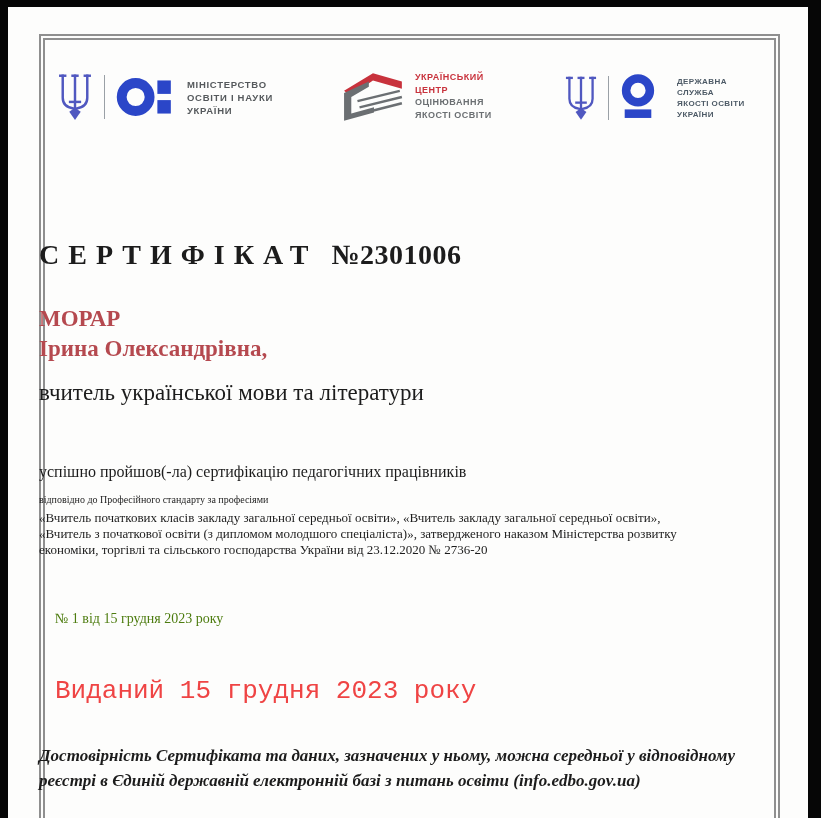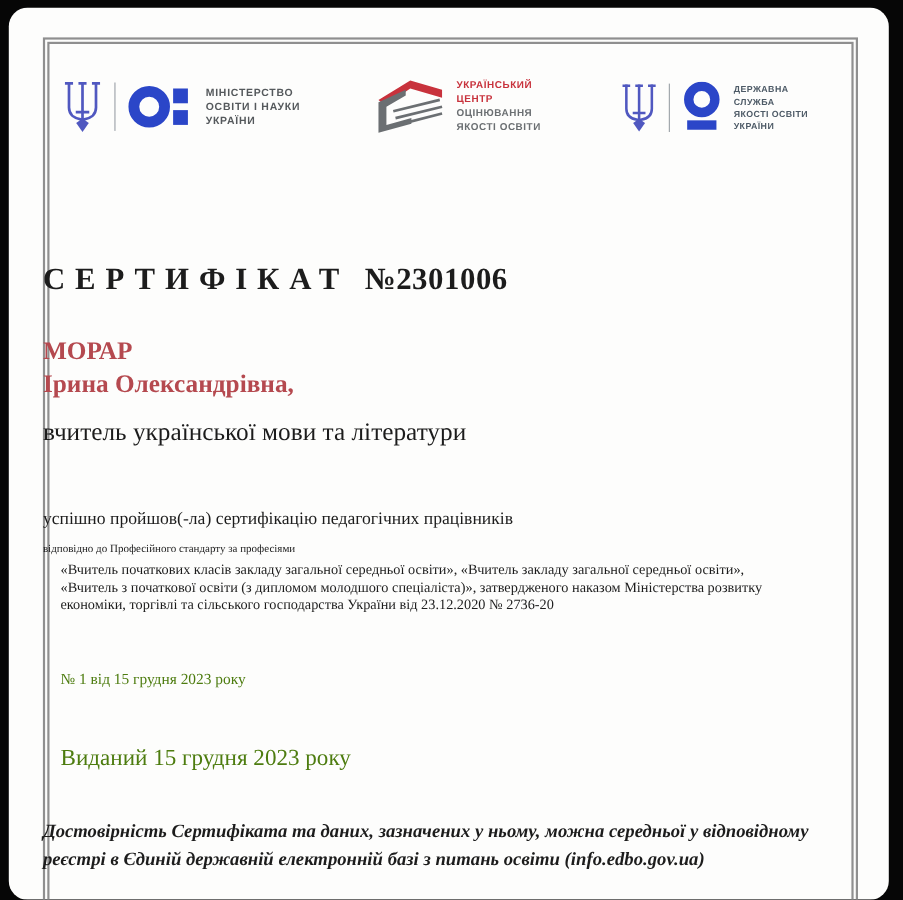--- a/index.html
+++ b/index.html
@@ -2,52 +2,52 @@
 <html><head>
 <meta charset="utf-8">
 <style>
   html,body{margin:0;padding:0;background:#000;}
   .stage{
     position:relative;width:821px;height:818px;background:#060606;
     overflow:hidden;font-family:"Liberation Serif",serif;
   }
   .page{
     position:absolute;left:8px;top:7px;width:800px;height:811px;
-    background:#fdfdfc;overflow:hidden;border-radius:17px;
+    background:#fdfdfc;overflow:hidden;
   }
   .frame{
     position:absolute;left:31px;top:27px;width:741px;height:830px;
     border:6px double #8f8f8f;box-sizing:border-box;pointer-events:none;
   }
   
   .logo{position:absolute;display:flex;align-items:center;}
   .logo-mon{left:49px;top:64px;gap:11px;}
   .logo-uceqa{left:334px;top:60px;gap:9px;}
   .logo-sseq{left:556px;top:66px;gap:10px;}
   .vdiv{width:1px;height:44px;background:#9aa0a6;}
   .logo-text{font-family:"Liberation Sans",sans-serif;font-weight:bold;}
   .mon-text{font-size:9.5px;line-height:13px;letter-spacing:0.7px;color:#55595c;}
   .uceqa-text{font-size:9px;line-height:12.5px;letter-spacing:0.5px;color:#6b6f72;}
   .uceqa-text .red{color:#c8323c;}
-  .sseq-text{font-size:8px;line-height:11px;letter-spacing:0.4px;color:#4d5a66;}
+  .sseq-text{font-size:8px;line-height:11px;letter-spacing:0.4px;color:#4d5a66;margin-left:10px;}
   .logo-text span{display:block;}
   
   .cblock{position:absolute;left:31px;width:741px;text-align:left;color:#1c1c1c;}
   .title{top:232px;font-weight:bold;font-size:28px;}
   .title .t-word{letter-spacing:9px;}
   .title .t-num{margin-left:14px;letter-spacing:0.5px;}
   .holder{top:297px;color:#b5494f;font-weight:bold;font-size:23px;line-height:30px;}
   .position{top:372px;font-size:23px;line-height:28px;}
   .statement{top:456px;font-size:16px;}
   .standard-intro{top:487px;font-size:10px;}
-  .standard-details{top:503px;font-size:13px;line-height:16px;padding-left:16px;}
+  .standard-details{top:503px;font-size:13px;line-height:16px;}
   .standard-details .inner{display:inline-block;max-width:668px;}
   .reg-line{position:absolute;left:47px;top:604px;font-size:14px;color:#4d7c0f;}
   .dates{position:absolute;left:47px;right:44px;top:669px;display:flex;
-         justify-content:space-between;font-size:21px;color:#4d7c0f;}
+         justify-content:space-between;font-size:26px;color:#ef4444;font-family:Liberation Mono, monospace;}
   .footer{top:736px;font-size:17px;line-height:25px;font-style:italic;font-weight:bold;}
   .footer .inner{display:inline-block;max-width:700px;}
 </style>
 </head>
 <body>
 
 <div class="stage">
   <div class="page">
     <div class="frame"></div>
 

